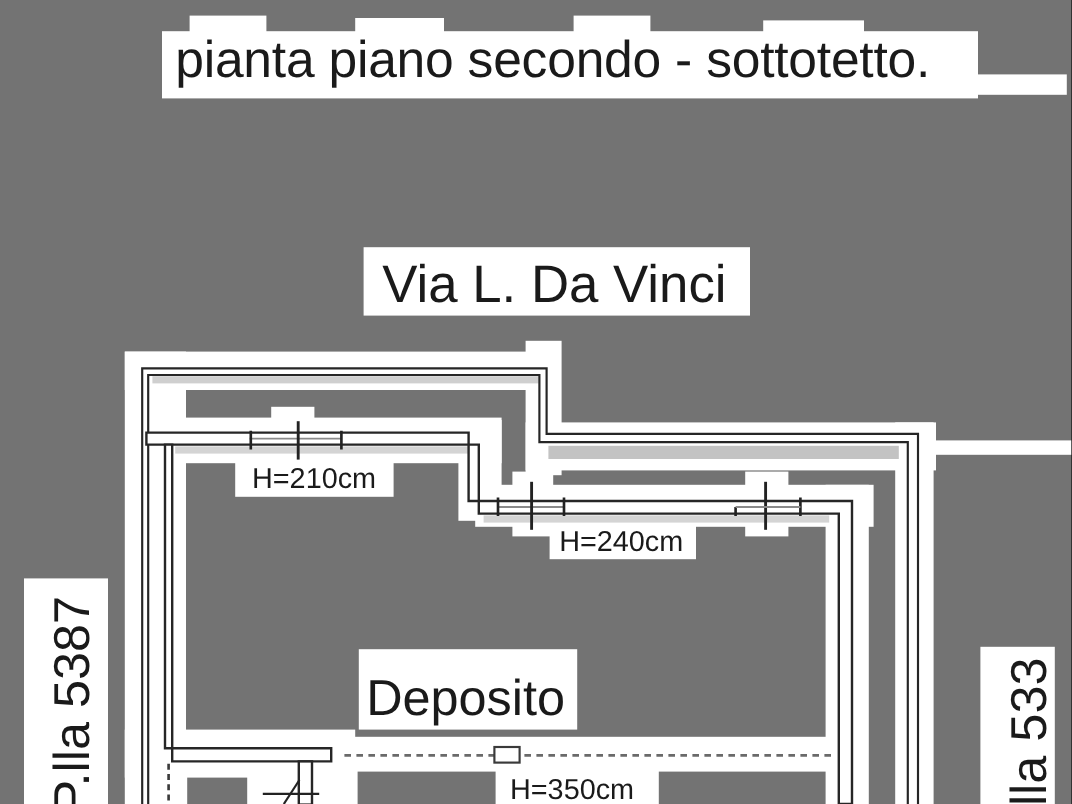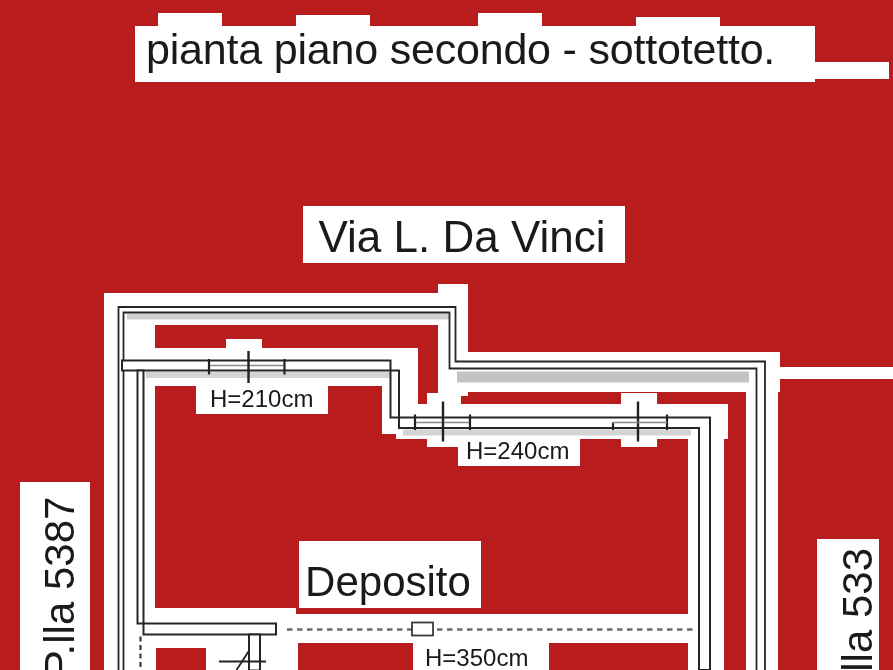--- a/index.html
+++ b/index.html
@@ -1,17 +1,17 @@
 <!DOCTYPE html>
 <html><head>
 <meta charset="utf-8">
 <style>
   html,body{margin:0;padding:0;background:#000;}
   .stage{
-    position:relative;width:893px;height:670px;background:#b91c1c;overflow:hidden;
+    position:relative;width:893px;height:670px;background:#737373;overflow:hidden;
     font-family:"Liberation Sans",sans-serif;
   }
   svg{display:block}
   .halo{fill:#ffffff;}
   .ink{stroke:#262626;fill:none;}
   .walltxt{fill:#1a1a1a;font-family:"Liberation Sans",sans-serif;}
 </style>
 </head>
 <body>
 

